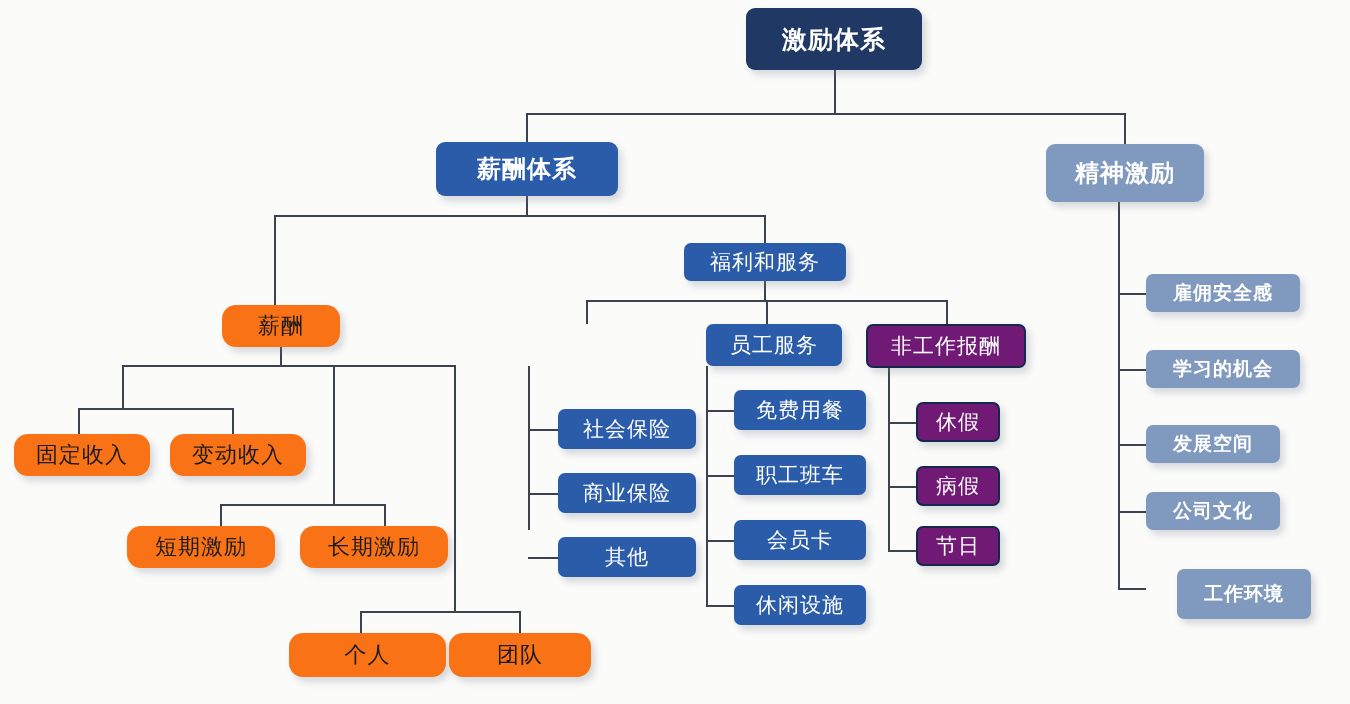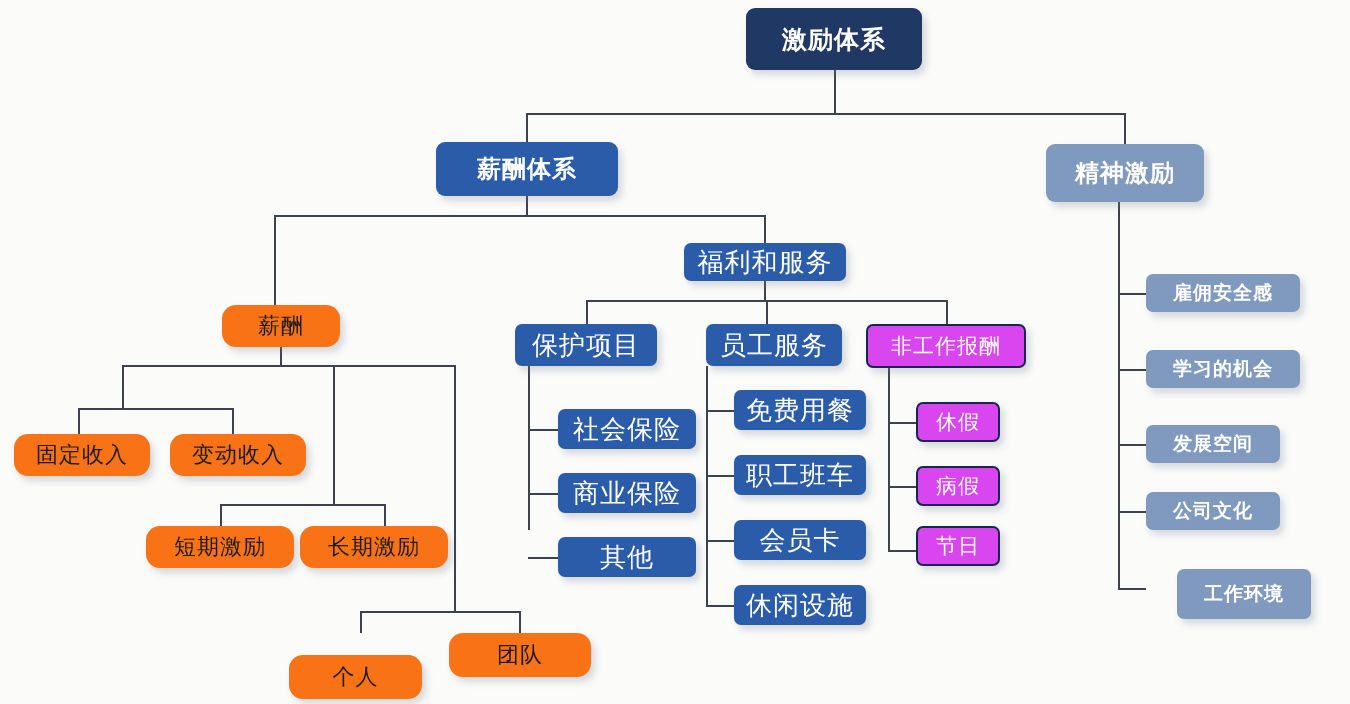--- a/index.html
+++ b/index.html
@@ -39,25 +39,25 @@
     background:#2a5caa;color:#ffffff;font-weight:bold;font-size:24px;
     border-radius:9px;
   }
   
   .t-l2m{
     background:#8099bf;color:#ffffff;font-weight:bold;font-size:24px;
     border-radius:9px;
   }
   
   .t-blue{
-    background:#2a5caa;color:#ffffff;font-weight:normal;font-size:26px;
+    background:#2a5caa;color:#ffffff;font-weight:normal;font-size:21px;
   }
   
   .t-navy{
-    background:#d946ef;color:#ffffff;font-weight:normal;font-size:21px;
+    background:#701a75;color:#ffffff;font-weight:normal;font-size:21px;
     border:2px solid #15294d;
   }
   
   .t-slate{
     background:#8099bf;color:#ffffff;font-weight:bold;font-size:19px;
   }
   
   .t-pale{
     background:#f97316;color:#1b1b1b;font-weight:normal;font-size:22px;
     border-radius:14px;
@@ -136,35 +136,34 @@
   <div class="node t-root" style="left:746px;top:8px;width:176px;height:62px;">激励体系</div>
 
   <div class="node t-l2" style="left:436px;top:142px;width:182px;height:54px;">薪酬体系</div>
 
   <div class="node t-l2m" style="left:1046px;top:144px;width:158px;height:58px;">精神激励</div>
 
   <div class="node t-pale" style="left:222px;top:305px;width:118px;height:42px;">薪酬</div>
 
   <div class="node t-blue" style="left:684px;top:243px;width:162px;height:38px;">福利和服务</div>
 
-  <div class="node t-blue" style="left:515px;top:324px;width:142px;height:42px;">保护项目</div>
 
   <div class="node t-blue" style="left:700px;top:324px;width:136px;height:42px;margin-left:6px;">员工服务</div>
 
   <div class="node t-navy" style="left:866px;top:324px;width:160px;height:44px;">非工作报酬</div>
 
   <div class="node t-pale" style="left:14px;top:434px;width:136px;height:42px;">固定收入</div>
 
   <div class="node t-pale" style="left:170px;top:434px;width:136px;height:42px;">变动收入</div>
 
-  <div class="node t-pale" style="left:146px;top:526px;width:148px;height:42px;">短期激励</div>
+  <div class="node t-pale" style="left:127px;top:526px;width:148px;height:42px;">短期激励</div>
 
   <div class="node t-pale" style="left:300px;top:526px;width:148px;height:42px;">长期激励</div>
 
-  <div class="node t-pale" style="left:289px;top:633px;width:133px;height:44px;margin-top:22px;">个人</div>
+  <div class="node t-pale" style="left:289px;top:633px;width:157px;height:44px;">个人</div>
 
   <div class="node t-pale" style="left:449px;top:633px;width:142px;height:44px;">团队</div>
 
   <div class="node t-blue" style="left:558px;top:409px;width:138px;height:40px;">社会保险</div>
 
   <div class="node t-blue" style="left:558px;top:473px;width:138px;height:40px;">商业保险</div>
 
   <div class="node t-blue" style="left:558px;top:537px;width:138px;height:40px;">其他</div>
 
   <div class="node t-blue" style="left:734px;top:390px;width:132px;height:40px;">免费用餐</div>

